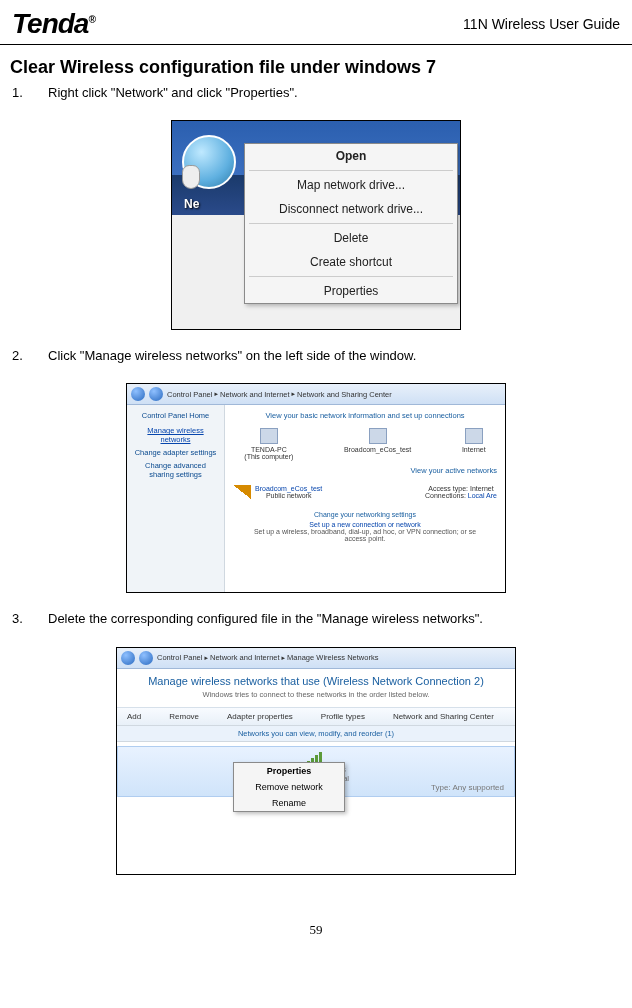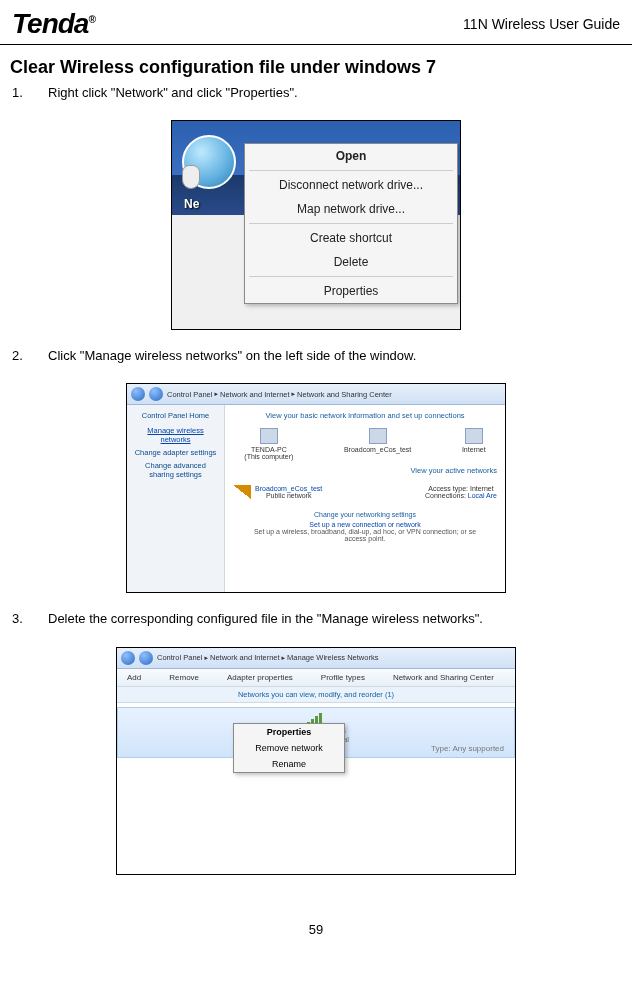--- a/index.html
+++ b/index.html
@@ -336,20 +336,21 @@
     .fig3-ctx div {
       padding: 3px 8px;
     }
     .fig3-ctx .bold {
       font-weight: bold;
     }
     .page-num {
       text-align: center;
       margin: 18px 0 8px;
       font-size: 13px;
+      font-family: Liberation Serif, serif;
     }
   </style>
 </head>
 <body>
 
 <div class="header">
   <div class="logo">
     <span>Tenda</span><span class="logo-r">®</span>
   </div>
   <div class="header-title">
@@ -371,25 +372,25 @@
       <div class="fig1-bg-top">
         <div class="globe-icon">
           <div class="globe-mouse"></div>
         </div>
       </div>
       <div class="fig1-bg-bottom"></div>
       <div class="ne-label">Ne</div>
       <div class="ctx-menu">
         <div class="ctx-item bold">Open</div>
         <div class="ctx-sep"></div>
+        <div class="ctx-item">Map network drive...</div>
         <div class="ctx-item">Disconnect network drive...</div>
-        <div class="ctx-item">Map network drive...</div>
         <div class="ctx-sep"></div>
+        <div class="ctx-item">Delete</div>
         <div class="ctx-item">Create shortcut</div>
-        <div class="ctx-item">Delete</div>
         <div class="ctx-sep"></div>
         <div class="ctx-item">Properties</div>
       </div>
     </div>
   </div>
 
   <div class="step">
     <div class="step-num">2.</div>
     <div class="step-text">Click "Manage wireless networks" on the left side of the window.</div>
   </div>
@@ -467,20 +468,24 @@
         <div class="nav-btn"></div>
         <div class="nav-btn"></div>
         <div class="breadcrumb">
           <span>Control Panel</span>
             <span class="arrow-r">▸</span>
           <span>Network and Internet</span>
             <span class="arrow-r">▸</span>
           <span>Manage Wireless Networks</span>
         </div>
       </div>
+      <div class="fig3-banner">
+        <div class="fig3-banner-title">Manage wireless networks that use (Wireless Network Connection 2)</div>
+        <div class="fig3-banner-sub">Windows tries to connect to these networks in the order listed below.</div>
+      </div>
       <div class="fig3-toolbar">
         <span>Add</span>
         <span>Remove</span>
         <span>Adapter properties</span>
         <span>Profile types</span>
         <span>Network and Sharing Center</span>
       </div>
       <div class="fig3-groupbar">Networks you can view, modify, and reorder (1)</div>
       <div class="fig3-list">
         <div class="fig3-row">

